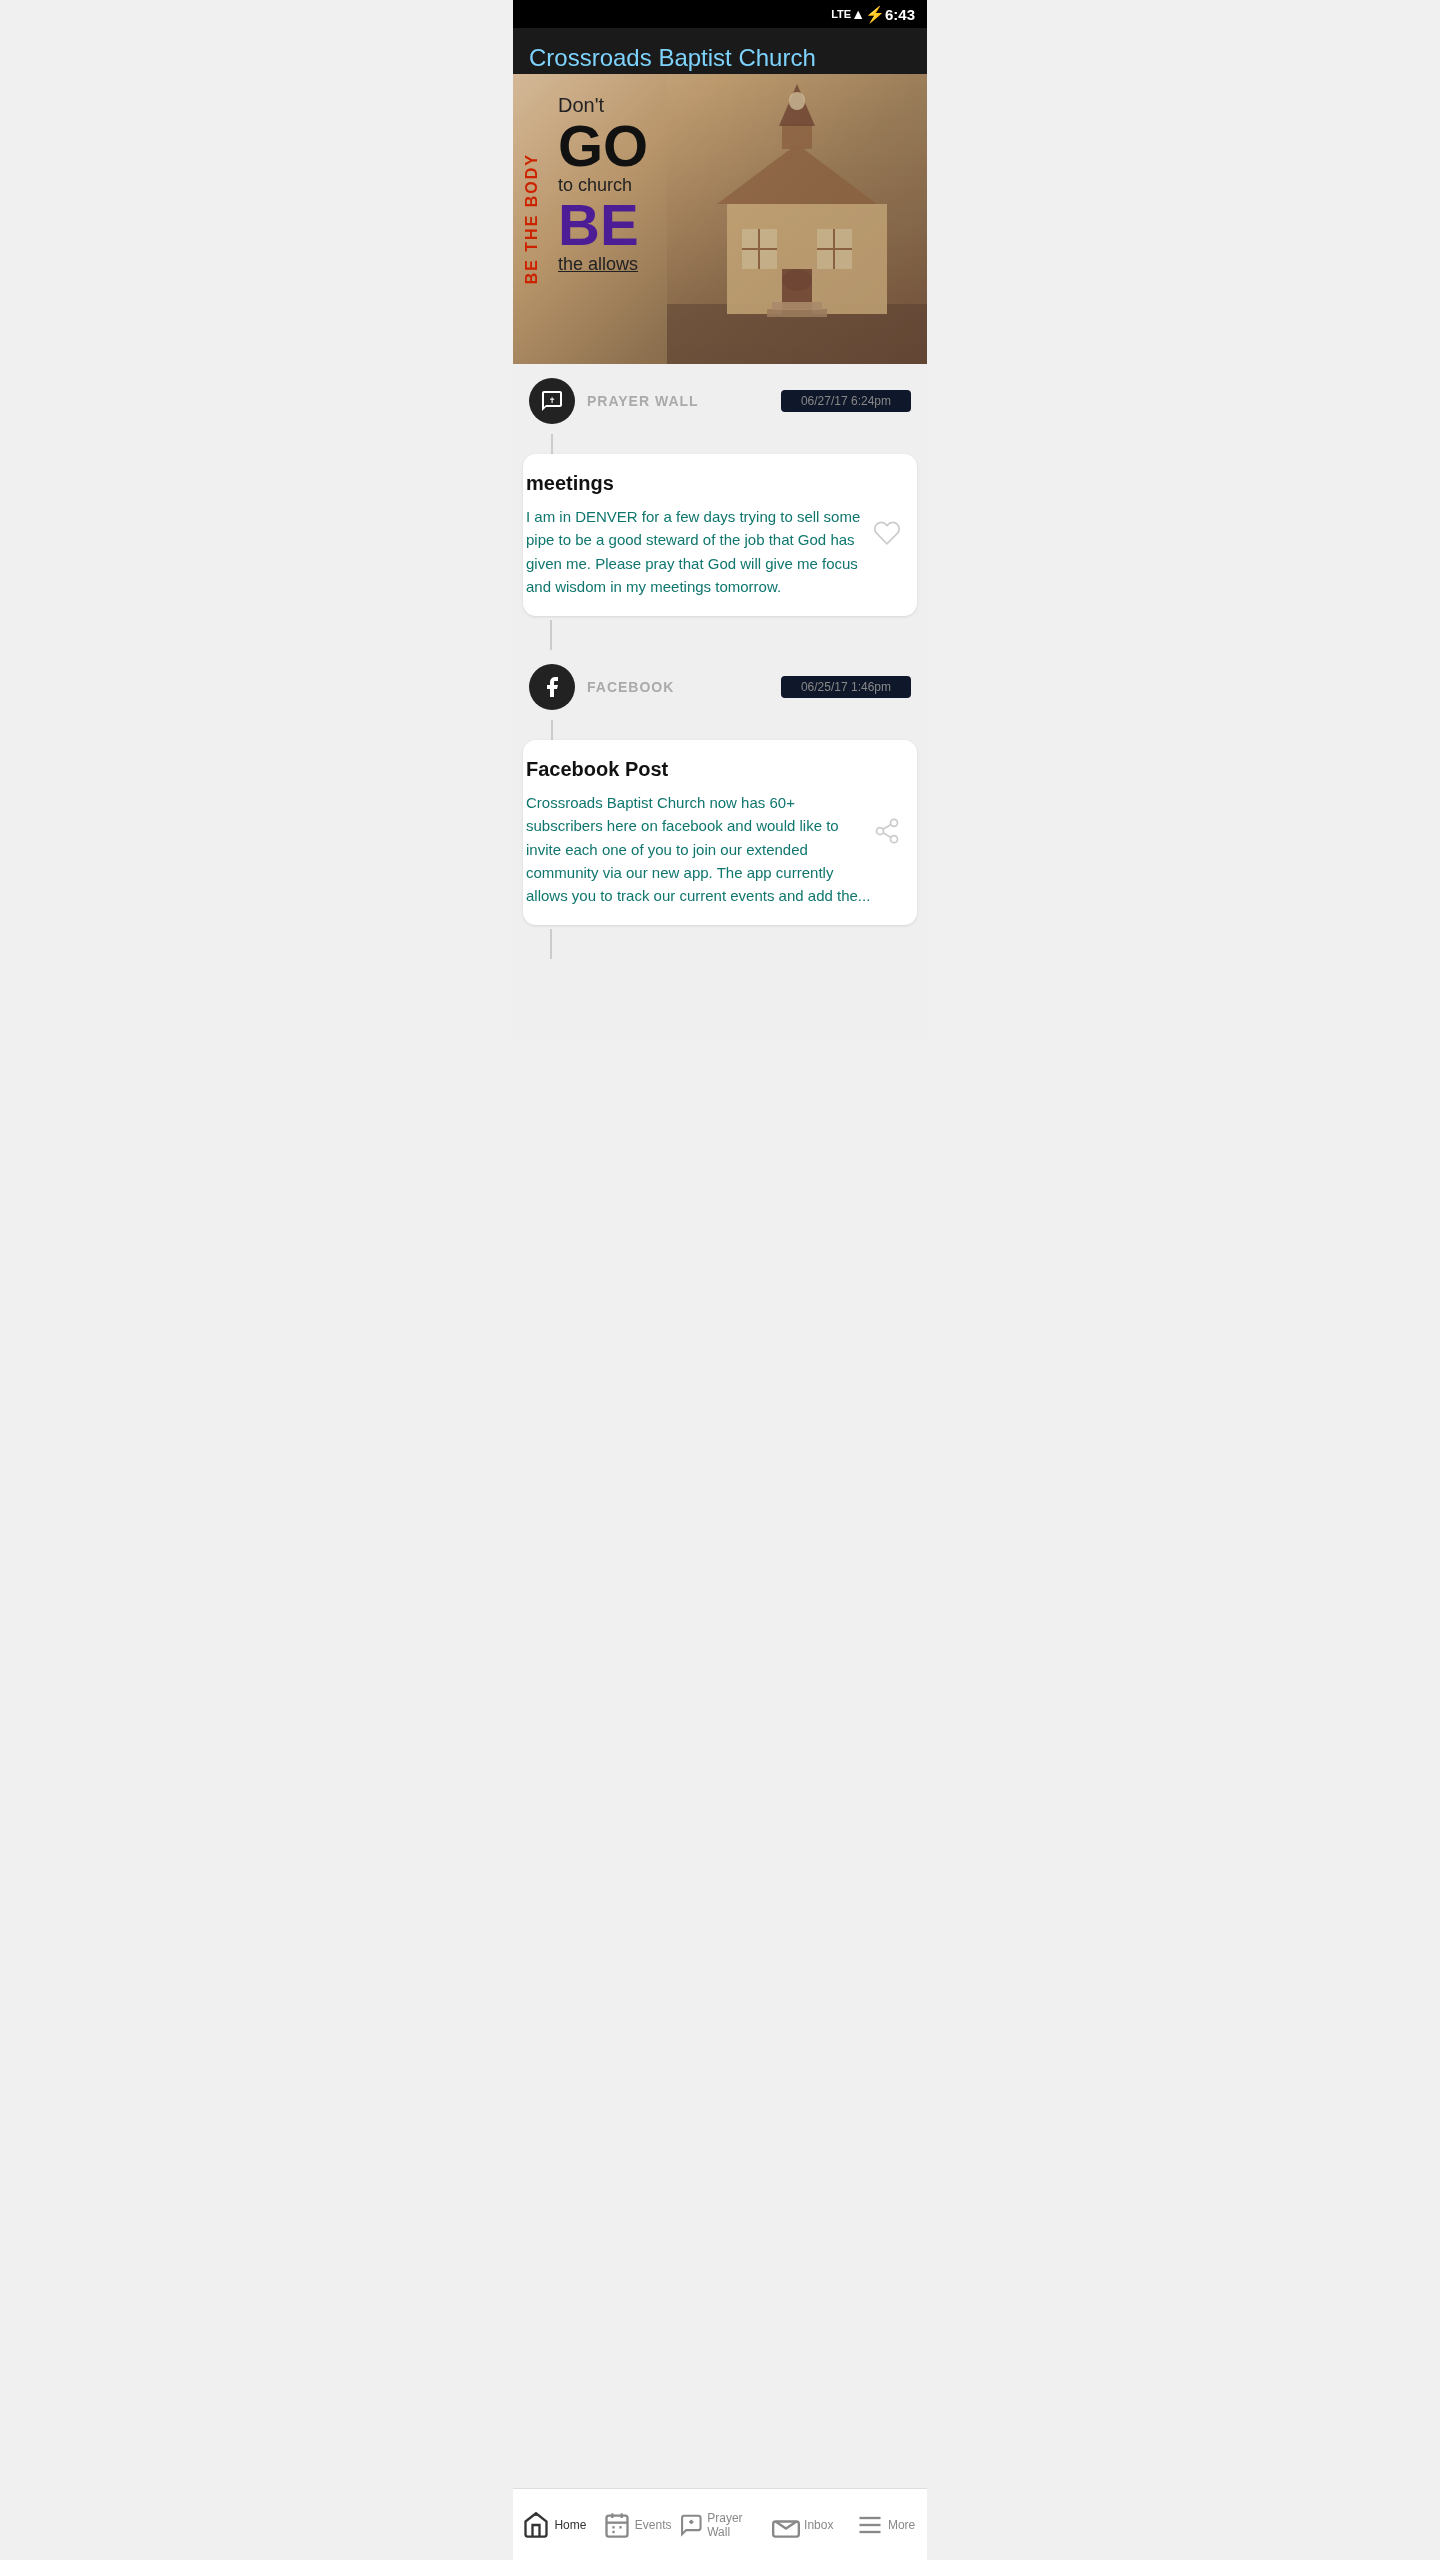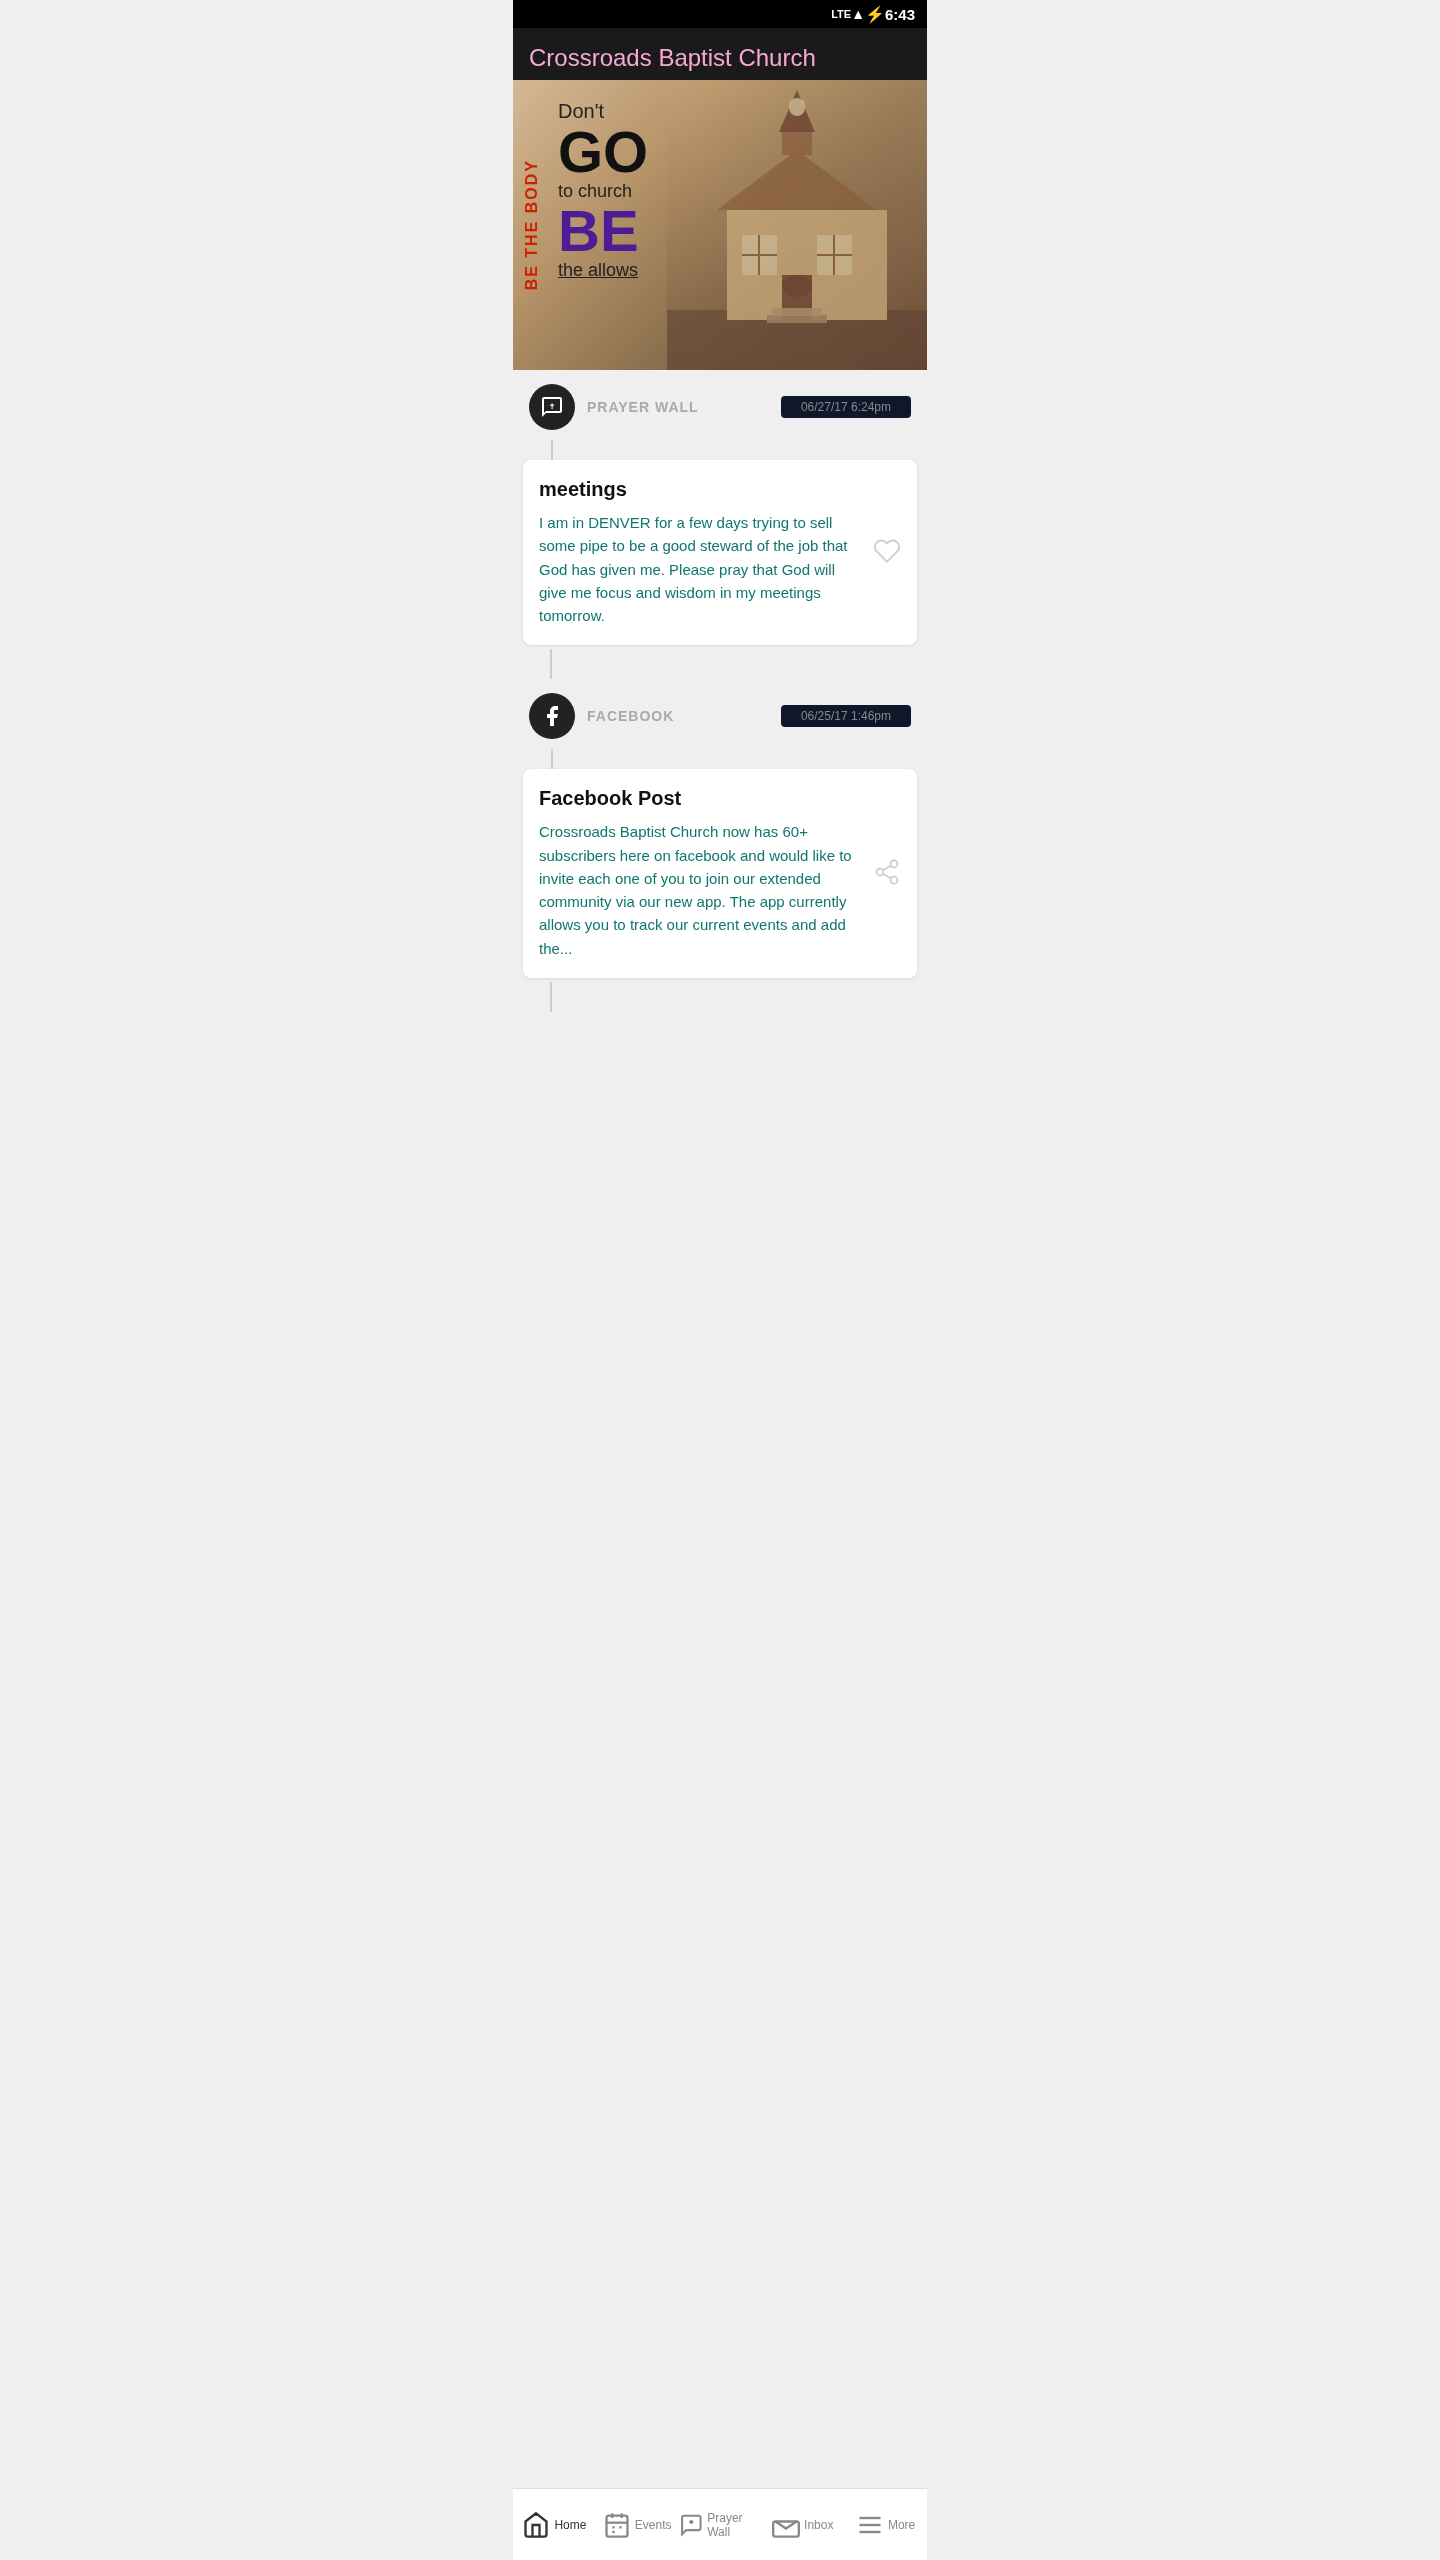--- a/index.html
+++ b/index.html
@@ -26,22 +26,22 @@
       font-size: 13px;
       font-weight: 600;
       height: 28px;
     }
     .status-bar .lte { font-size: 11px; font-weight: 700; }
     .status-bar .time { font-size: 15px; font-weight: 700; }
 
     
     .app-header {
       background: #1a1a1a;
-      color: #f9a8d4;
-      padding: 16px 16px 8px;
+      color: #7dd3fc;
+      padding: 16px 16px 2px;
       font-size: 24px;
       font-weight: 400;
     }
 
     
     .hero-banner {
       width: 100%;
       height: 290px;
       background: #c4a882;
       position: relative;
@@ -173,23 +173,23 @@
     
     .timeline-line {
       width: 2px;
       background: #ccc;
       height: 20px;
       margin-left: 38px;
     }
 
     .feed-card {
       background: #fff;
-      border-radius: 8px;
+      border-radius: 13px;
       margin: 0 10px;
-      padding: 18px 16px;
+      padding: 18px 3px;
       box-shadow: 0 1px 3px rgba(0,0,0,0.1);
       position: relative;
     }
 
     .feed-card-title {
       font-size: 20px;
       font-weight: 700;
       color: #111;
       margin-bottom: 10px;
     }

